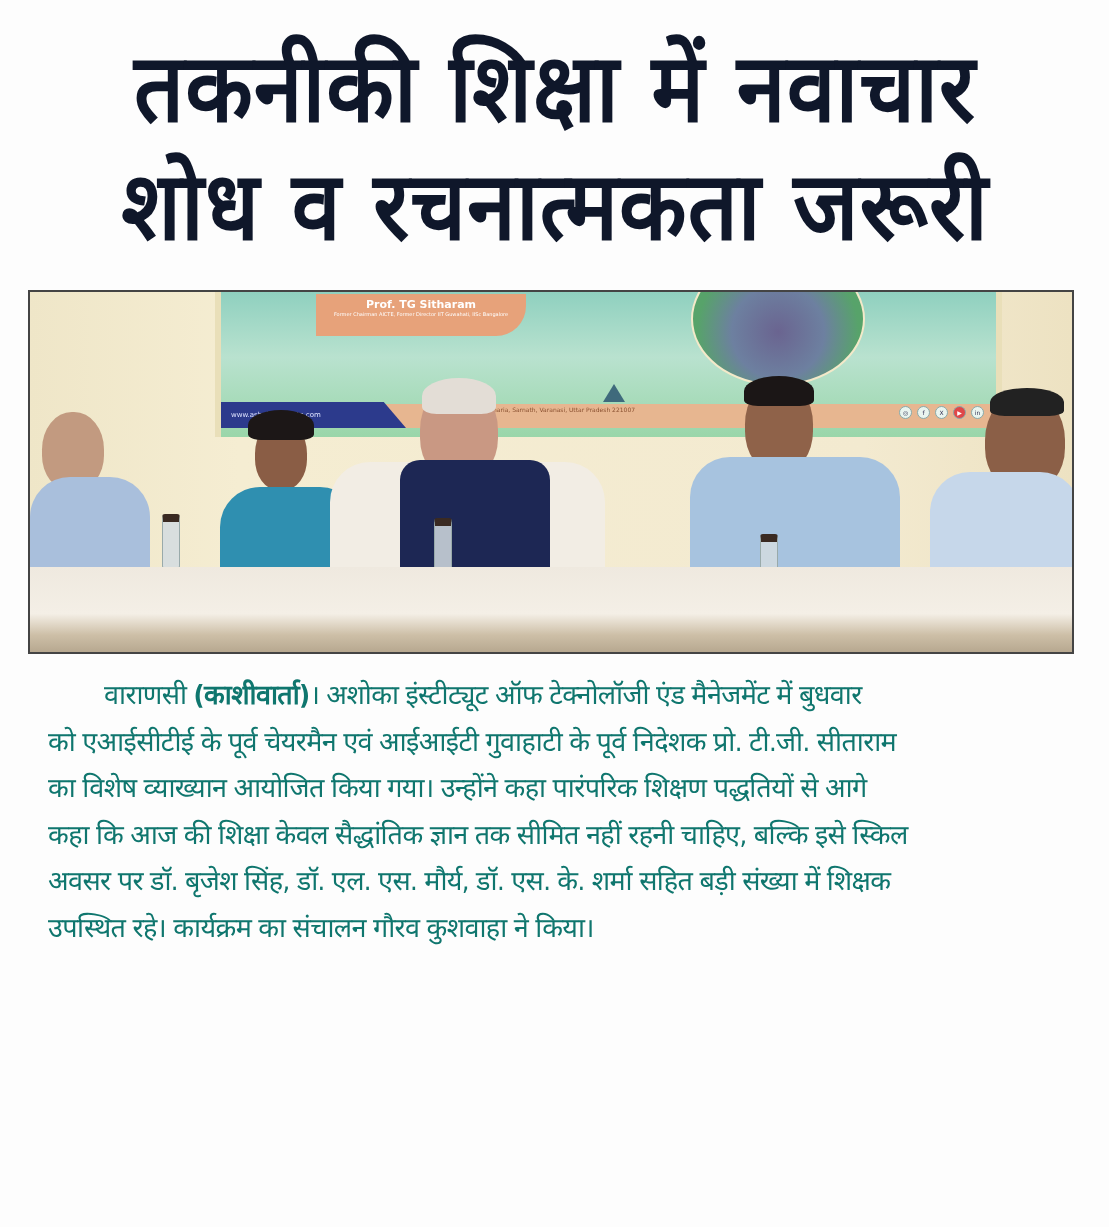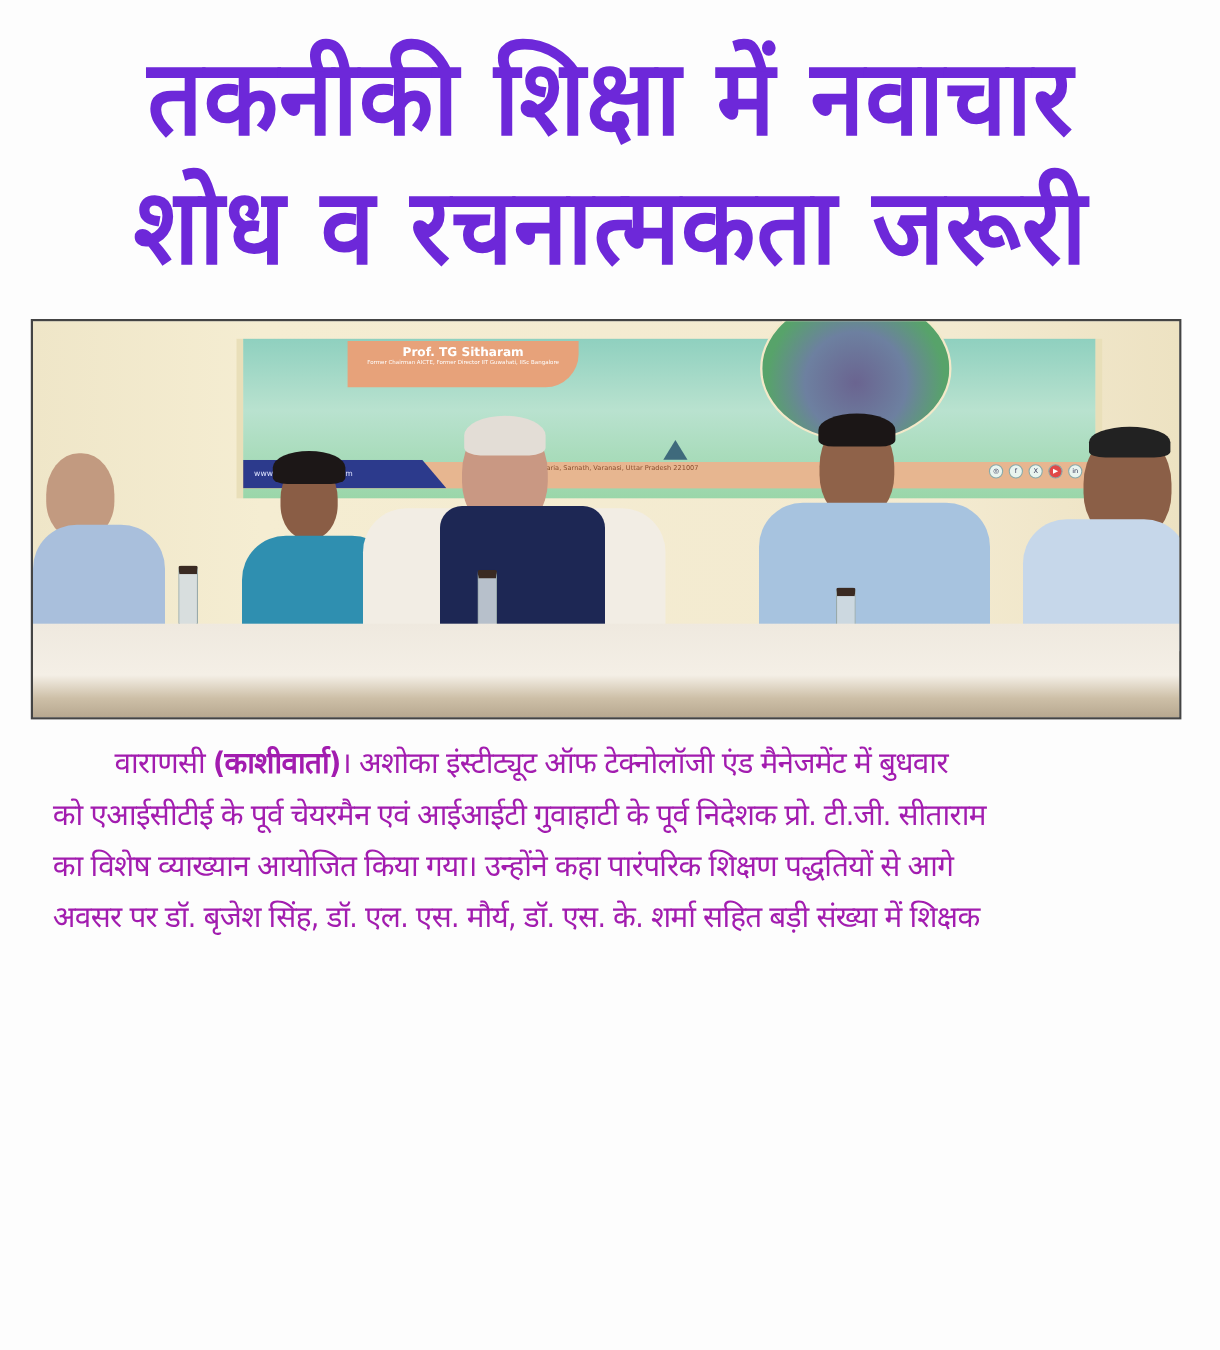--- a/index.html
+++ b/index.html
@@ -2,34 +2,34 @@
 <html><head>
 <meta charset="utf-8">
 <style>
   html, body { margin: 0; padding: 0; }
   body {
     width: 1109px; height: 1227px; background: #fdfdfd; overflow: hidden;
     font-family: "DejaVu Sans", sans-serif; color: #1a1a1a; position: relative;
   }
   .headline {
     position: absolute; left: 20px; top: 30px; width: 1070px;
-    text-align: center; font-weight: 900; color: #6d28d9;
+    text-align: center; font-weight: 900; color: #0f172a;
     font-family: "DejaVu Sans", sans-serif;
   }
   .headline .line {
     display: block; font-size: 88px; line-height: 118px;
     letter-spacing: 1px; transform: scaleY(1.08); white-space: nowrap;
   }
   .photo {
     position: absolute; left: 28px; top: 290px; width: 1046px; height: 364px;
     border: 2px solid #444; box-sizing: border-box; overflow: hidden;
     background: linear-gradient(90deg, #efe6c8 0%, #f5edd2 20%, #f3ead0 80%, #ede2c2 100%);
   }
   .banner {
-    position: absolute; left: 185px; top: 16px; width: 775px; height: 145px;
+    position: absolute; left: 185px; top: 0; width: 775px; height: 145px;
     background: linear-gradient(180deg, #8fd0bf 0%, #b9e2cf 45%, #9ad6a9 100%);
     border-left: 6px solid #e9dfb9; border-right: 6px solid #e9dfb9;
   }
   .banner-namebox {
     position: absolute; left: 95px; top: 2px; width: 210px; height: 42px;
     background: #e7a27a; border-radius: 0 0 30px 0; text-align: center;
   }
   .banner-name { font-size: 11px; font-weight: bold; color: #fff; display: block; margin-top: 4px; }
   .banner-sub { font-size: 5px; color: #fff; display: block; }
   .banner-portrait {
@@ -54,21 +54,21 @@
   .head { position: absolute; border-radius: 48% 48% 44% 44%; background: #b98a6c; }
   .torso { position: absolute; border-radius: 40px 40px 0 0; }
   .table {
     position: absolute; left: 0; bottom: 0; width: 100%; height: 85px;
     background: linear-gradient(180deg, #efe9df 0%, #f4efe6 55%, #cdbfa7 80%, #b7a890 100%);
   }
   .bottle { position: absolute; width: 16px; height: 46px; background: rgba(210,220,225,0.85); border: 1px solid #9aa; border-top: 8px solid #3a2a22; border-radius: 3px; }
   .article {
     position: absolute; left: 48px; top: 672px; width: 1030px;
     font-family: "DejaVu Sans Condensed", "DejaVu Sans", sans-serif;
-    font-size: 27px; line-height: 46.5px; color: #a21caf;
+    font-size: 27px; line-height: 46.5px; color: #0f766e;
     text-align: justify; letter-spacing: -0.6px;
   }
   .article .row { display: block; white-space: nowrap; overflow: hidden; }
   .article .first { padding-left: 56px; }
   .dateline-place { font-weight: normal; }
   .dateline-source { font-weight: bold; }
 </style>
 </head>
 <body>
 
@@ -127,14 +127,16 @@
   <div class="bottle" style="left:404px; top:226px;"></div>
   <div class="bottle" style="left:730px; top:242px;"></div>
 
   <div class="table"></div>
 </div>
 
 <div class="article">
   <span class="row first"><span class="dateline-place">वाराणसी</span> <span class="dateline-source">(काशीवार्ता)</span><span>। अशोका इंस्टीट्यूट ऑफ टेक्नोलॉजी एंड मैनेजमेंट में बुधवार</span></span>
   <span class="row">को एआईसीटीई के पूर्व चेयरमैन एवं आईआईटी गुवाहाटी के पूर्व निदेशक प्रो. टी.जी. सीताराम</span>
   <span class="row">का विशेष व्याख्यान आयोजित किया गया। उन्होंने कहा पारंपरिक शिक्षण पद्धतियों से आगे</span>
+  <span class="row">कहा कि आज की शिक्षा केवल सैद्धांतिक ज्ञान तक सीमित नहीं रहनी चाहिए, बल्कि इसे स्किल</span>
   <span class="row">अवसर पर डॉ. बृजेश सिंह, डॉ. एल. एस. मौर्य, डॉ. एस. के. शर्मा सहित बड़ी संख्या में शिक्षक</span>
+  <span class="row">उपस्थित रहे। कार्यक्रम का संचालन गौरव कुशवाहा ने किया।</span>
 </div>
 
 </body></html>

